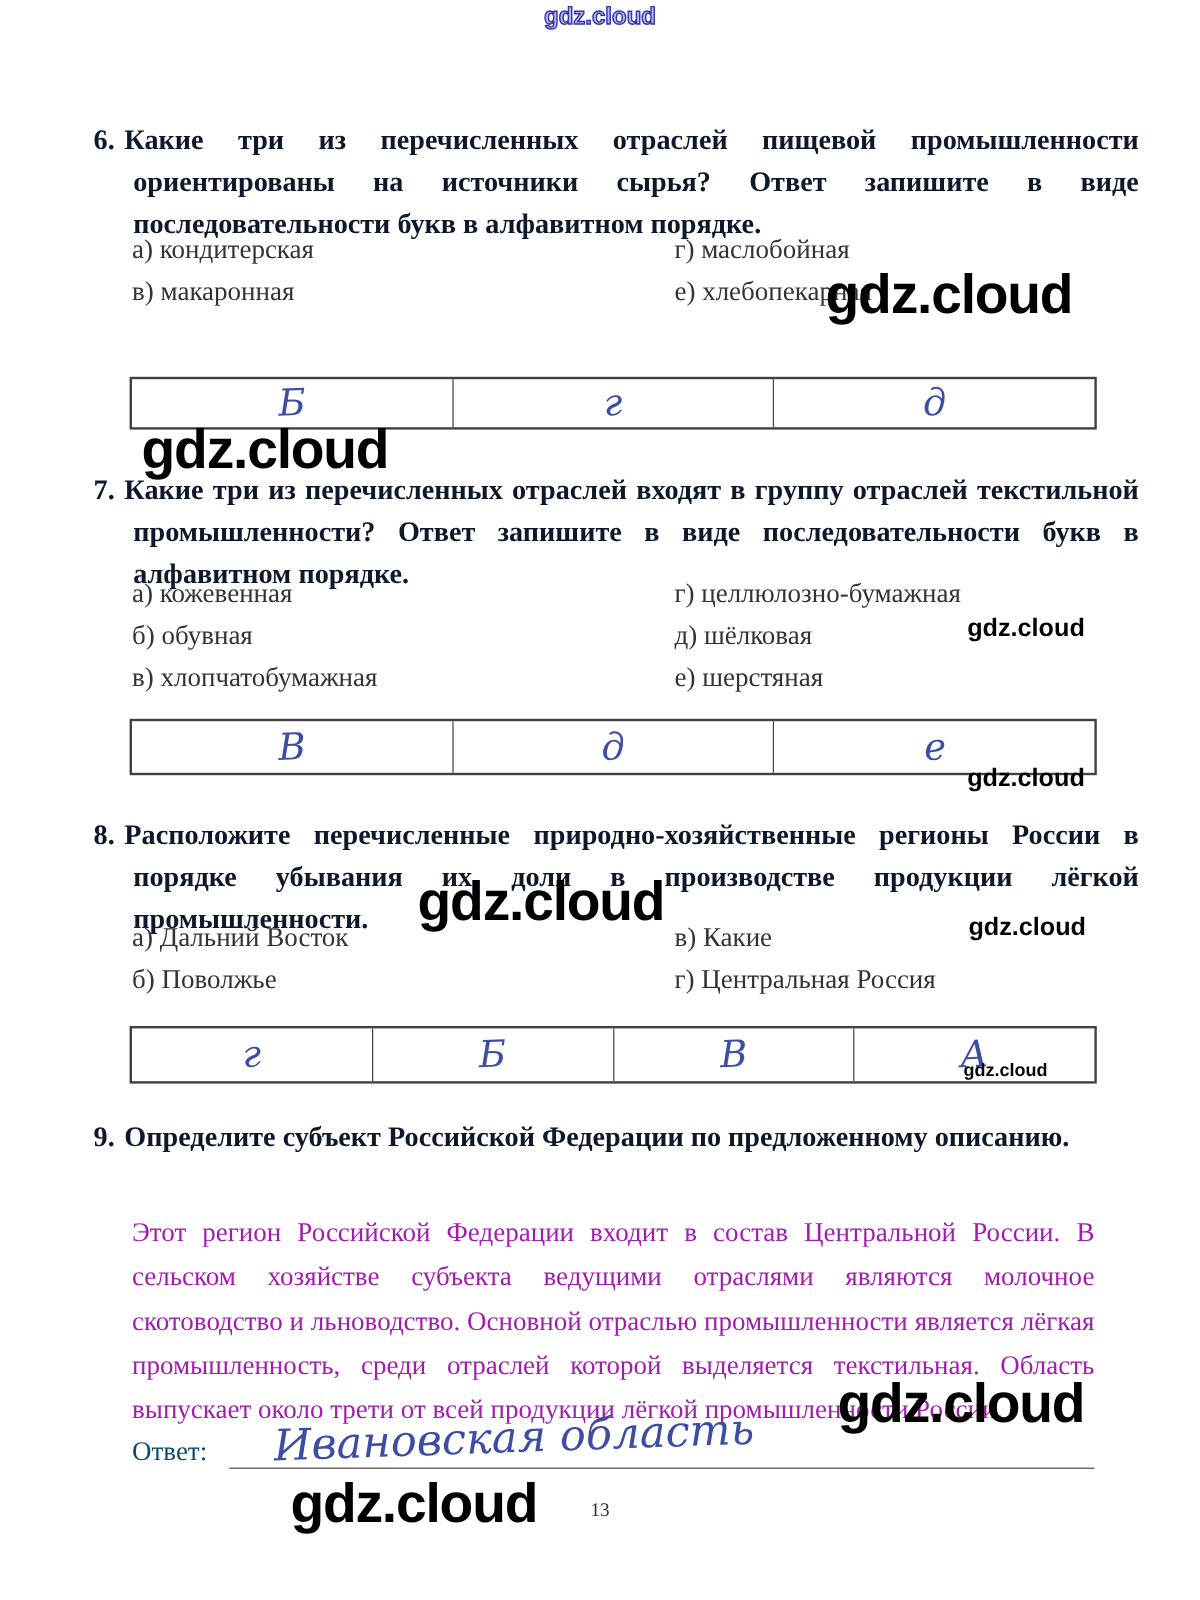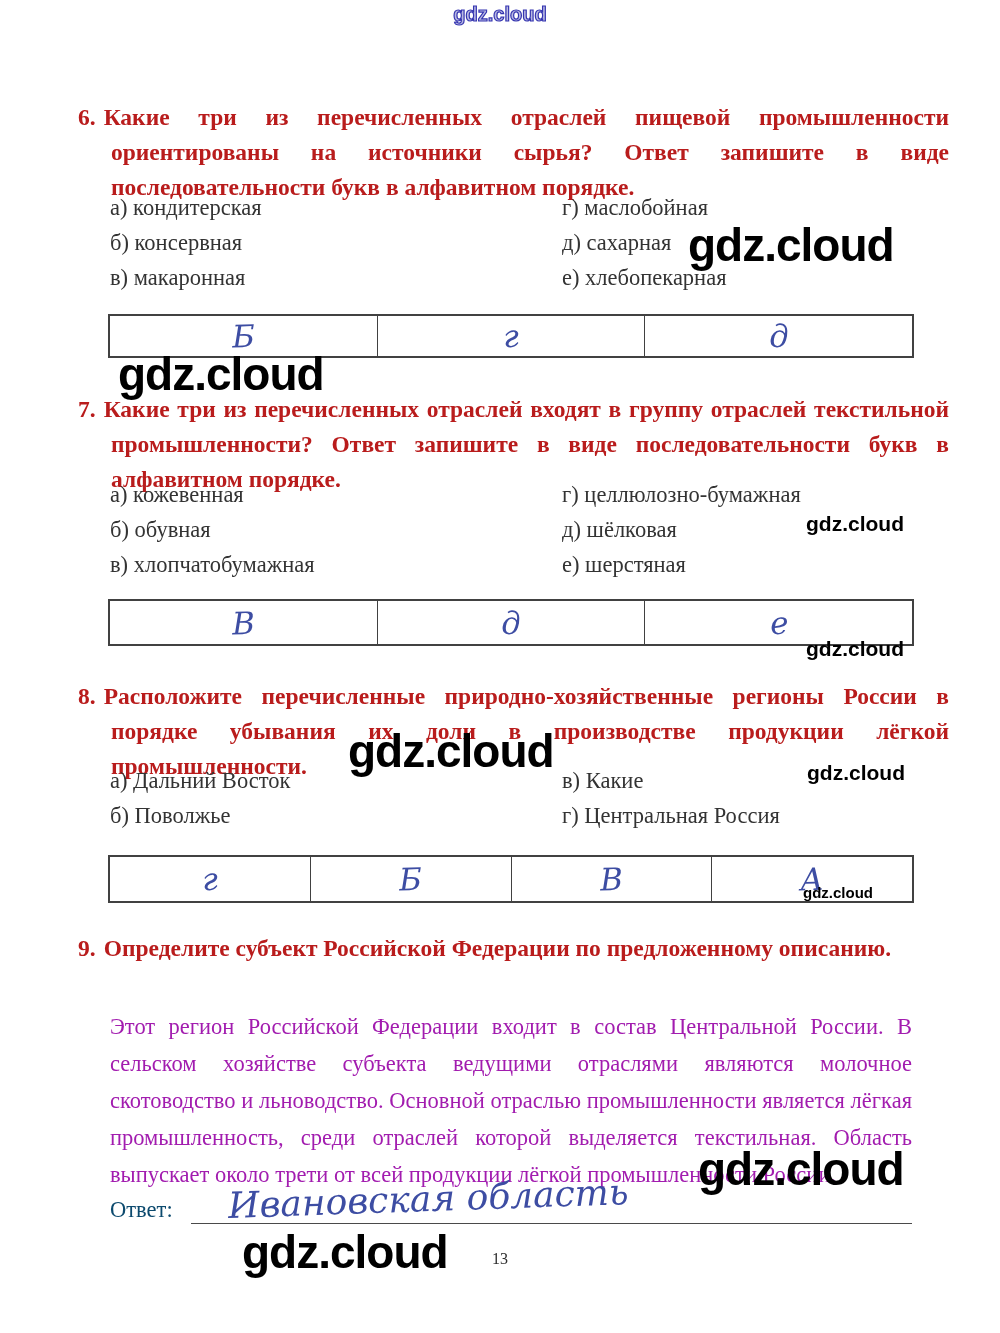--- a/index.html
+++ b/index.html
@@ -12,21 +12,21 @@
     overflow:hidden;
   }
   
   .question {
     position:absolute;
     left:78px; width:838px;
     font-weight:bold;
     font-size:23.5px;
     line-height:35px;
     text-align:justify;
-    color:#b91c1c;
+    color:#0f172a;
     padding-left:33px;
     text-indent:-33px;
   }
   .qnum { padding-right:8px; }
   
   .opts { position:absolute; left:110px; width:802px; font-size:22.5px; color:#333333; }
   .opt-row { display:flex; height:34.8px; align-items:flex-start; }
   .opt-left { width:452px; flex:none; }
   .opt-right { flex:1; }
   
@@ -105,24 +105,20 @@
 <div class="question" style="top:100px;">
   <span class="qnum">6.</span><span>Какие три из перечисленных отраслей пищевой промышленности ориентированы на источники сырья? Ответ запишите в виде последовательности букв в алфавитном порядке.</span>
 </div>
 
 <div class="opts" style="top:195px;">
   <div class="opt-row">
     <span class="opt-left">а) кондитерская</span>
     <span class="opt-right">г) маслобойная</span>
   </div>
   <div class="opt-row">
-    <span class="opt-left">б) консервная</span>
-    <span class="opt-right">д) сахарная</span>
-  </div>
-  <div class="opt-row">
     <span class="opt-left">в) макаронная</span>
     <span class="opt-right">е) хлебопекарная</span>
   </div>
 </div>
 
 <div class="wm wm-big" style="left:688px; top:218px;">gdz.cloud</div>
 
 <div class="ans-table" style="top:314px; height:40px;">
   <div class="ans-cell">
       <span class="hw">Б</span>

